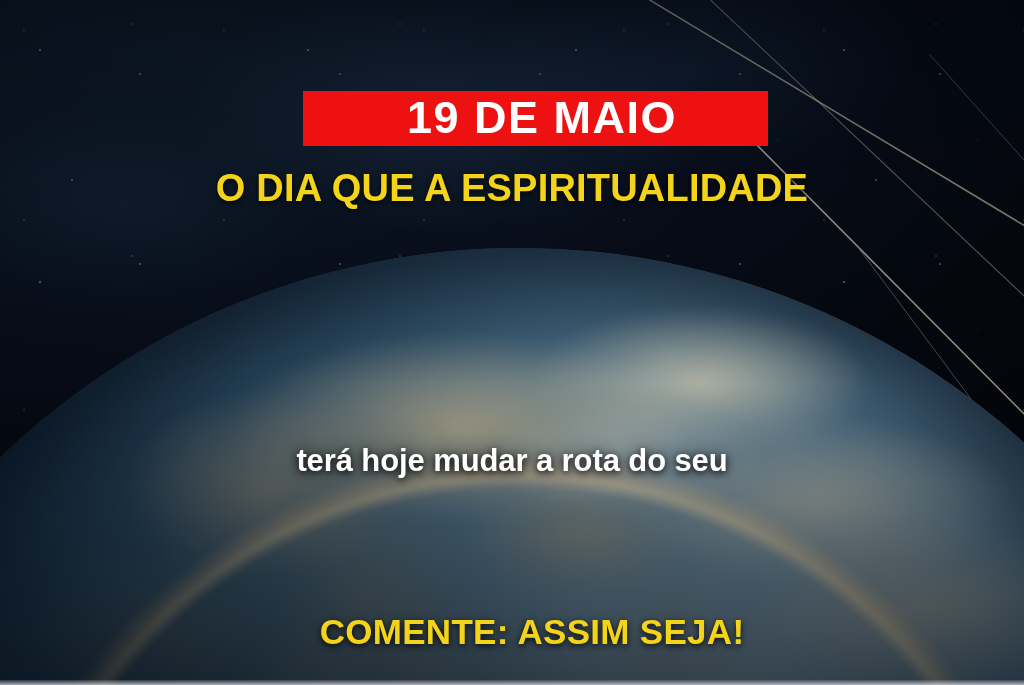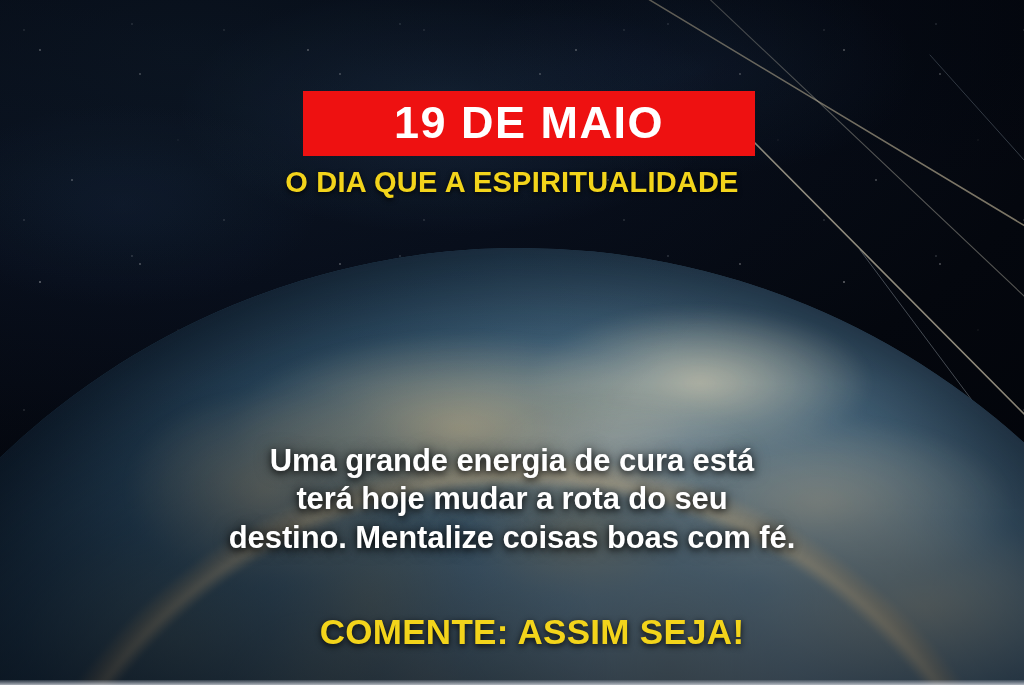--- a/index.html
+++ b/index.html
@@ -171,43 +171,44 @@
     position: absolute;
     inset: 0;
     text-align: center;
   }
 
   .date-banner {
     position: absolute;
     left: 303px;
     top: 91px;
     width: 452px;
-    height: 65px;
+    height: 55px;
     background: #EE1111;
     display: flex;
     align-items: center;
     justify-content: center;
+    padding-left: 13px;
   }
   .date-banner-text {
     color: #ffffff;
     font-size: 45px;
     font-weight: bold;
     letter-spacing: 1.5px;
     line-height: 1;
     white-space: nowrap;
     transform: translateY(-1px);
   }
 
   .headline {
     position: absolute;
     left: 0;
     right: 0;
     top: 166px;
     color: #F3D41B;
-    font-size: 29px;
+    font-size: 38px;
     font-weight: bold;
     line-height: 1.16;
     letter-spacing: 0.2px;
     text-shadow: 0 2px 5px rgba(0,0,0,0.78);
   }
   .headline .hl-line { display: block; white-space: nowrap; }
 
   .body-copy {
     position: absolute;
     left: 50%;
@@ -283,22 +284,20 @@
 
     <div class="date-banner">
       <span class="date-banner-text">19 DE MAIO</span>
     </div>
 
     <div class="headline">
       <span class="hl-line">O DIA QUE A ESPIRITUALIDADE</span>
     </div>
 
     <div class="body-copy">
-      <span class="bc-line">Uma grande energia de cura está</span>
       <span class="bc-line">terá hoje mudar a rota do seu</span>
-      <span class="bc-line">destino. Mentalize coisas boas com fé.</span>
     </div>
 
     <div class="cta">COMENTE: ASSIM SEJA!</div>
   </div>
 
   <div class="bottom-edge"></div>
 </div>
 
 </body></html>

